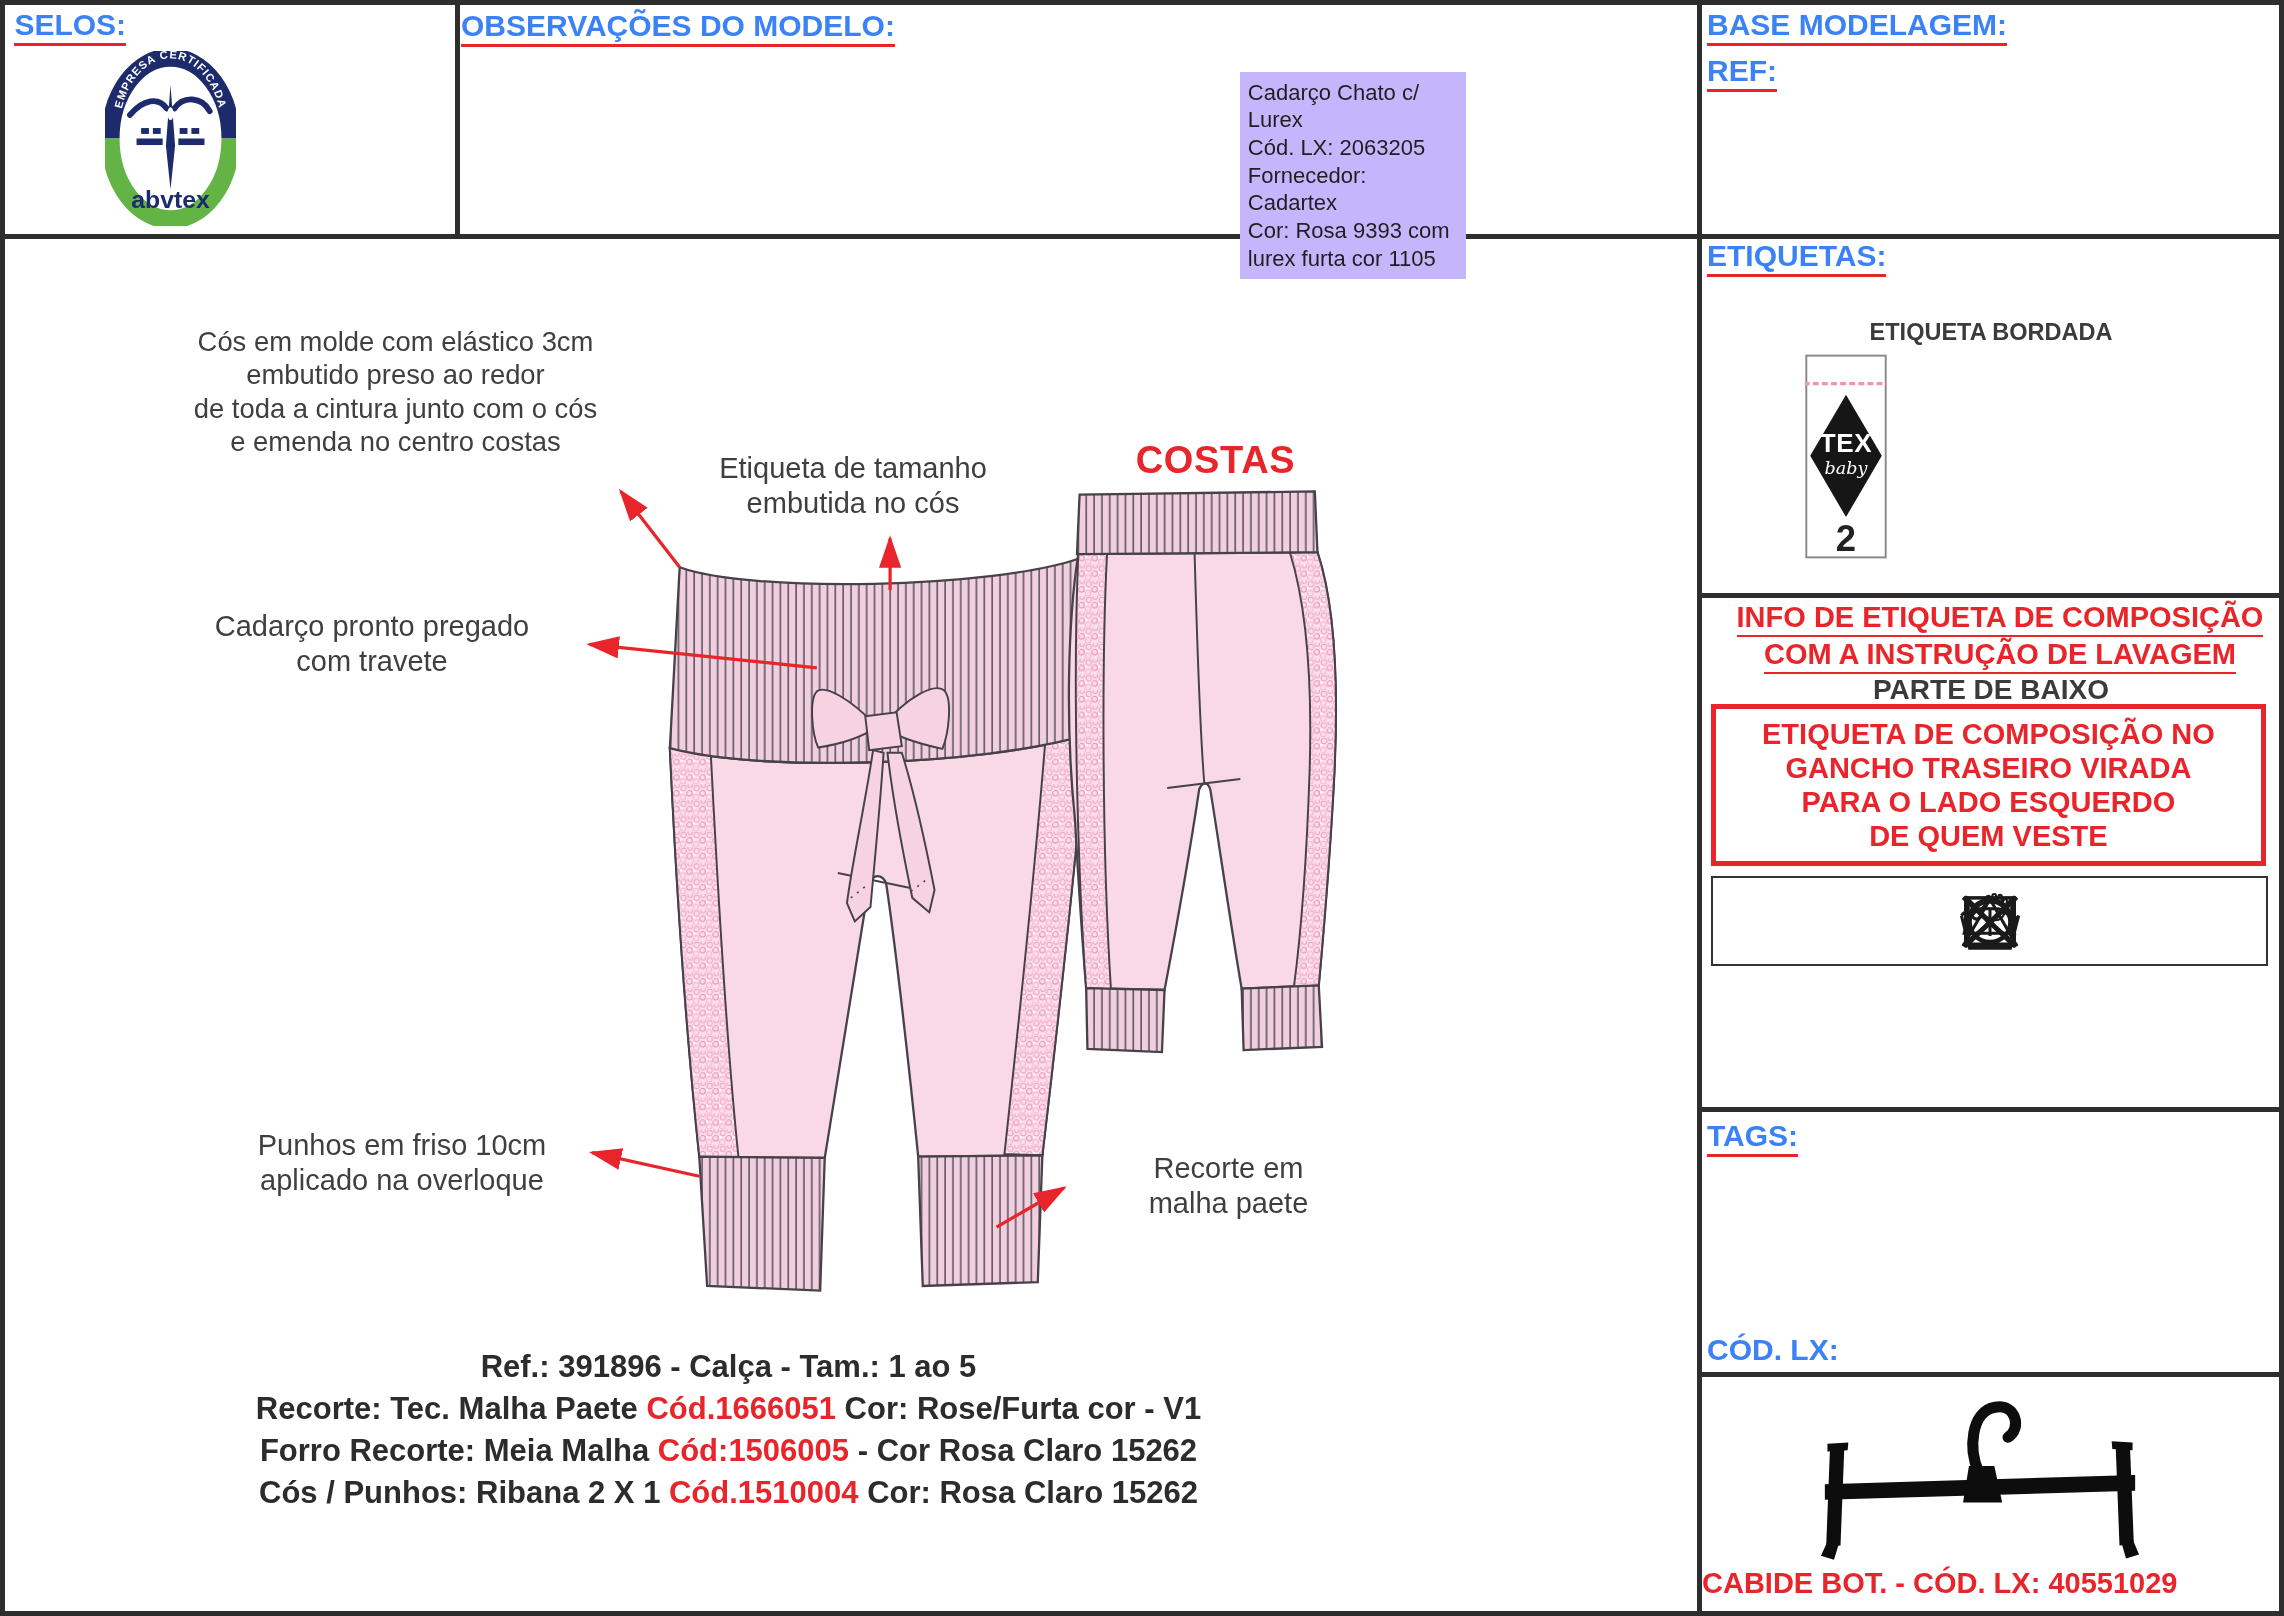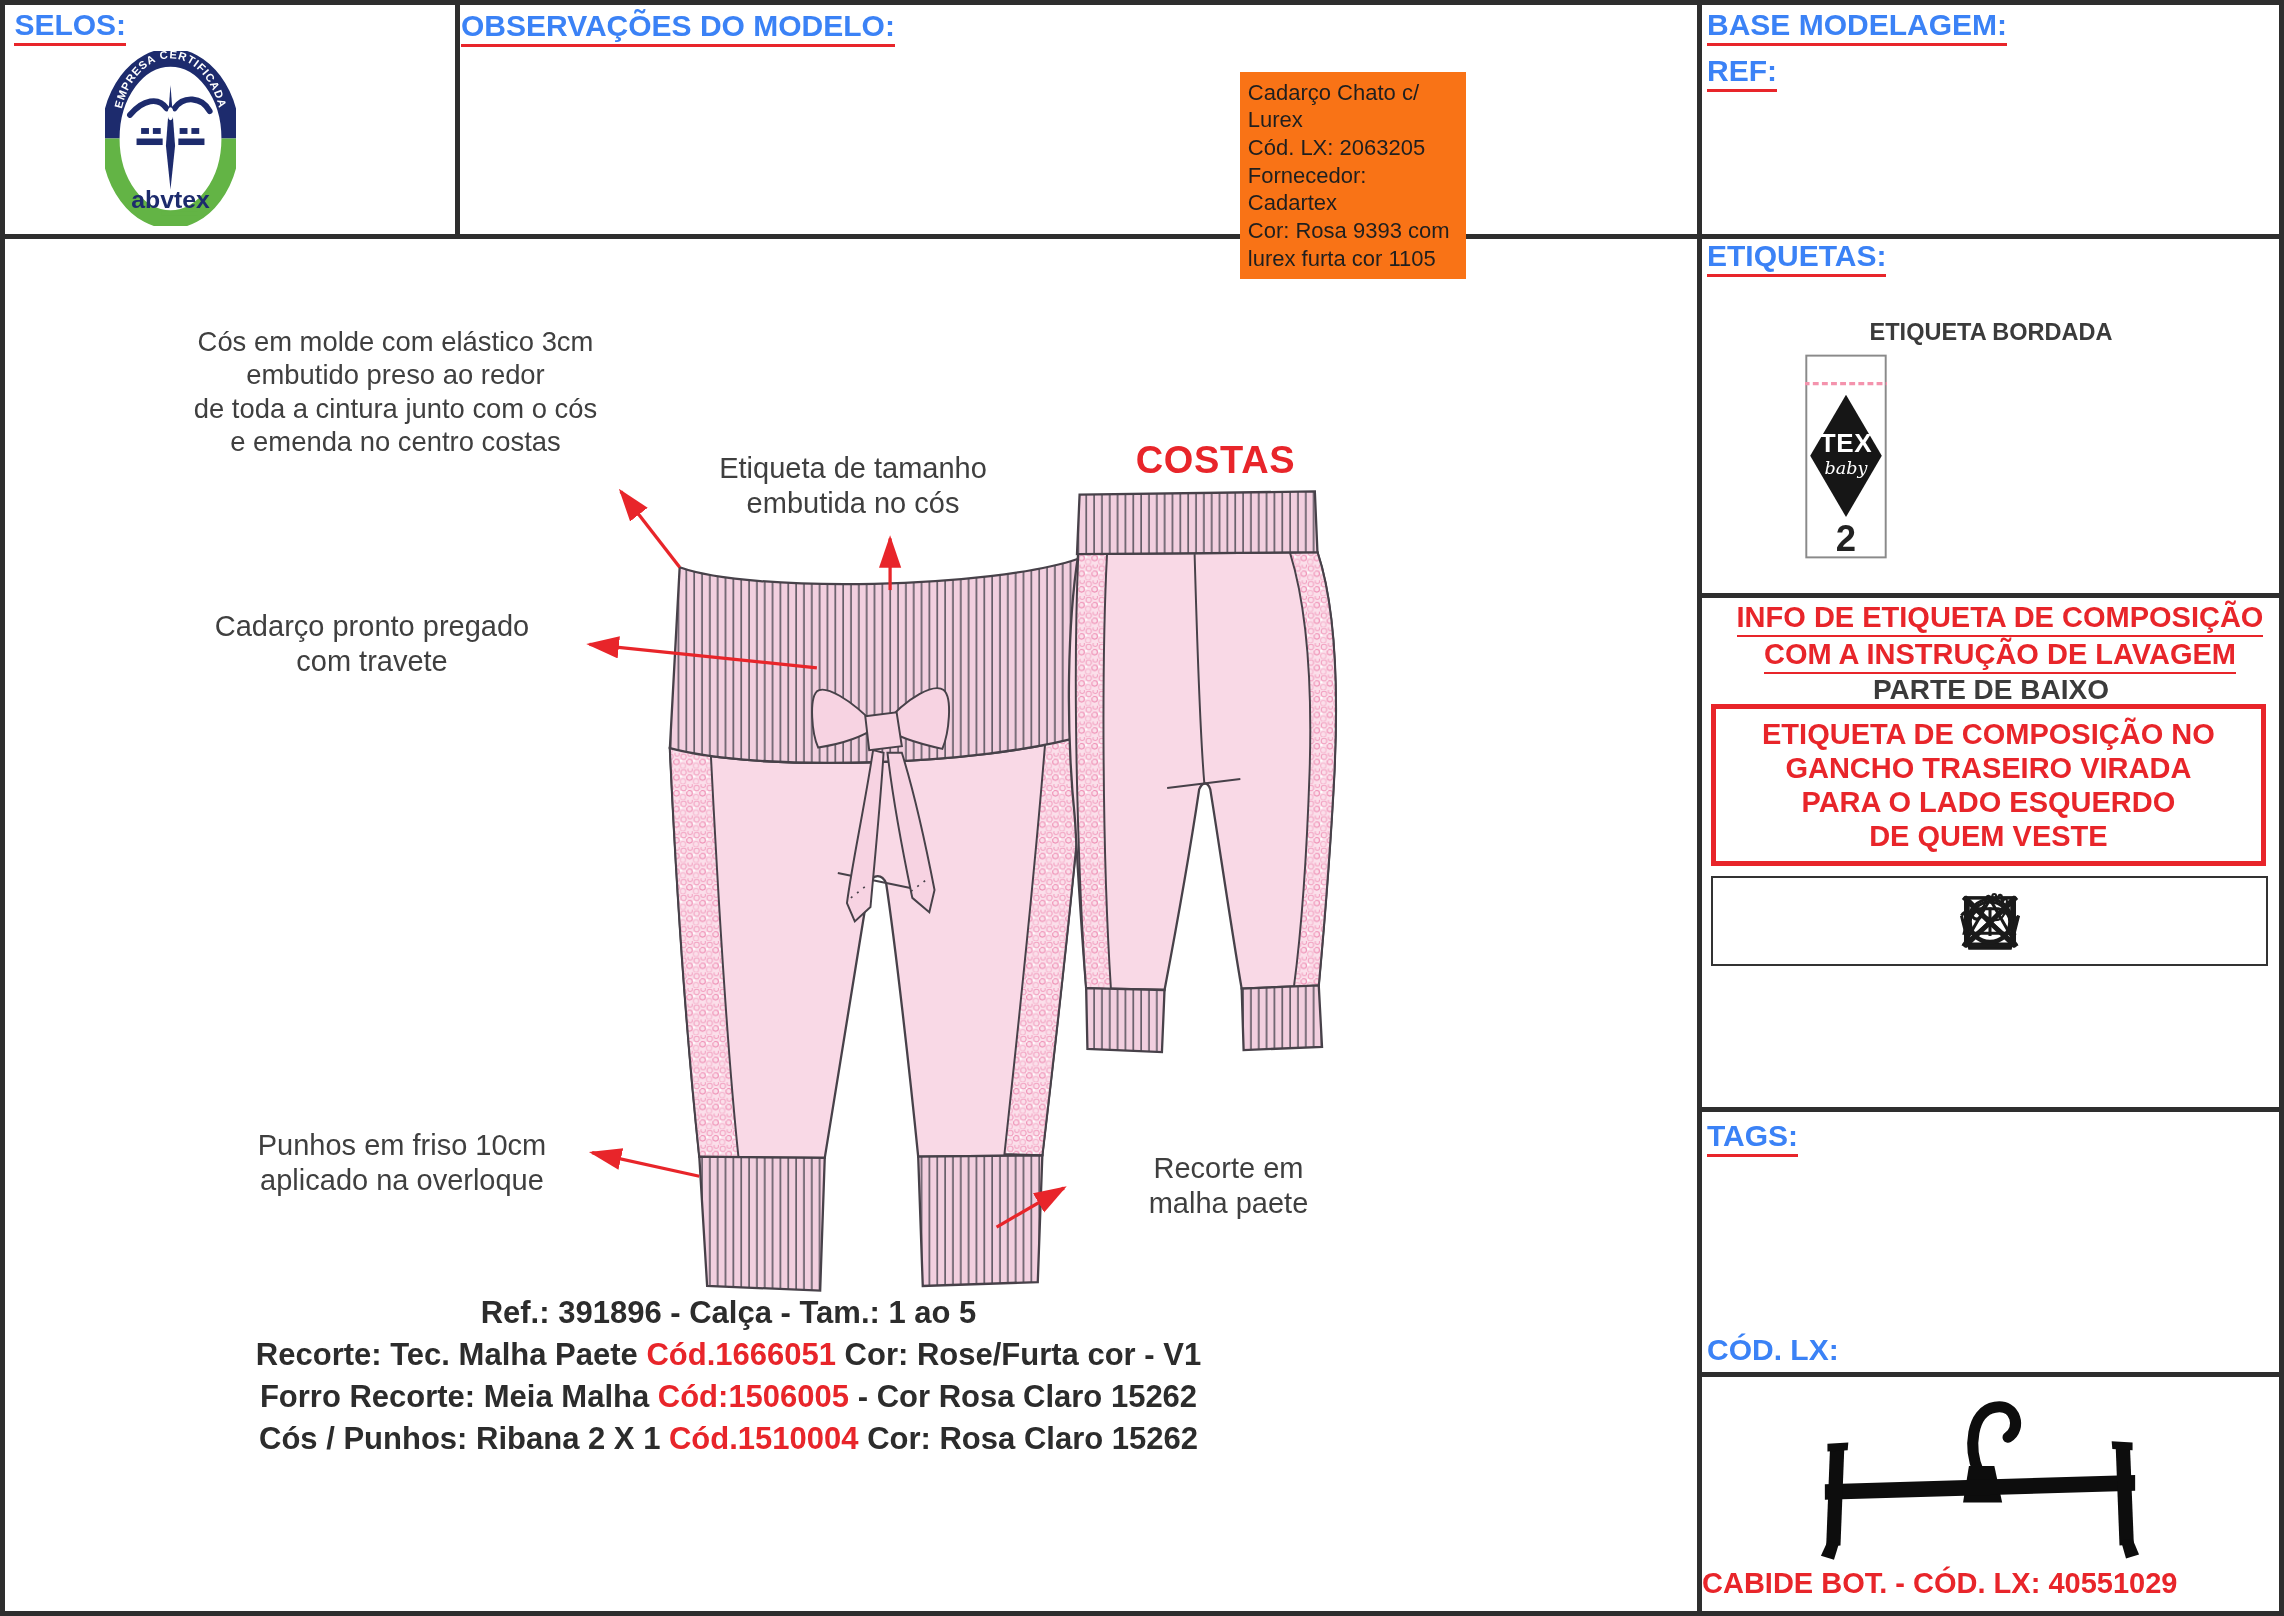--- a/index.html
+++ b/index.html
@@ -1,21 +1,21 @@
 <!DOCTYPE html>
 <html style="font-size:10.5px"><head>
 <meta charset="utf-8">
 <style>
   html,body{margin:0;padding:0;background:#fff;}
   body{width:2284px;height:1616px;position:relative;font-family:"Liberation Sans",sans-serif;overflow:hidden;}
   .frame{position:absolute;left:0;top:0;width:2274px;height:1606px;border:5.2px solid #2e2e2e;}
   .bar{position:absolute;background:#2e2e2e;}
   .hdr{position:absolute;font-weight:bold;font-size:30px;color:#3b82f6;border-bottom:3.3px solid #e8252a;padding-bottom:1.3px;white-space:nowrap;}
   .ann{position:absolute;text-align:center;color:#3f3f3f;font-weight:normal;font-size:29px;line-height:1.22;white-space:pre-line;}
-  .note{position:absolute;background:#f97316;color:#1f1f1f;font-size:22px;line-height:1.26;padding:6.5px 7.8px;white-space:pre-line;}
+  .note{position:absolute;background:#c4b5fd;color:#1f1f1f;font-size:22px;line-height:1.26;padding:6.5px 7.8px;white-space:pre-line;}
   .blklbl{position:absolute;color:#3b3b3b;font-weight:bold;text-align:center;}
   .costas{position:absolute;color:#e8252a;font-weight:bold;font-size:38px;letter-spacing:0.7px;}
   .infoline{width:100%;text-align:center;}
   .infoline span{display:inline-block;font-weight:bold;font-size:29px;color:#e8252a;border-bottom:2.6px solid #e8252a;padding-bottom:0.7px;}
   .alert{position:absolute;border:5.2px solid #e8252a;color:#e8252a;font-weight:bold;font-size:29px;line-height:34px;text-align:center;white-space:pre-line;padding:7.8px 3.9px;}
   .carebox{position:absolute;border:2.6px solid #333;display:flex;justify-content:space-around;align-items:center;}
   .specs{position:absolute;text-align:center;font-weight:bold;font-size:31px;line-height:42px;color:#2c2c2c;}
   .specs .red{color:#e8252a;}
   .specs span{white-space:pre-wrap;}
   .cabide{position:absolute;color:#e8252a;font-weight:bold;font-size:29px;white-space:nowrap;}
@@ -219,19 +219,19 @@
 <div class="ann" style="left:163px;top:609px;width:418px;">Cadarço pronto pregado
 com travete</div>
 <div class="ann" style="left:693px;top:451px;width:320px;">Etiqueta de tamanho
 embutida no cós</div>
 <div class="ann" style="left:206px;top:1128px;width:392px;">Punhos em friso 10cm
 aplicado na overloque</div>
 <div class="ann" style="left:1075px;top:1151px;width:307px;">Recorte em
 malha paete</div>
 <div class="costas" style="left:1085px;top:439px;width:261px;text-align:center;">COSTAS</div>
 
-<div class="specs" style="left:196px;top:1292px;width:1065px;text-align:center;">
+<div class="specs" style="left:196px;top:1346px;width:1065px;text-align:center;">
   <div><span>Ref.: 391896 - Calça - Tam.: 1 ao 5</span></div>
   <div><span>Recorte:</span><span> Tec. Malha Paete </span><span class="red">Cód.1666051</span><span> Cor: Rose/Furta cor - V1</span></div>
   <div><span>Forro Recorte:</span><span> Meia Malha </span><span class="red">Cód:1506005</span><span> - Cor Rosa Claro 15262</span></div>
   <div><span>Cós / Punhos:</span><span> Ribana 2 X 1 </span><span class="red">Cód.1510004</span><span> Cor: Rosa Claro 15262</span></div>
 </div>
 
 
 </body></html>

